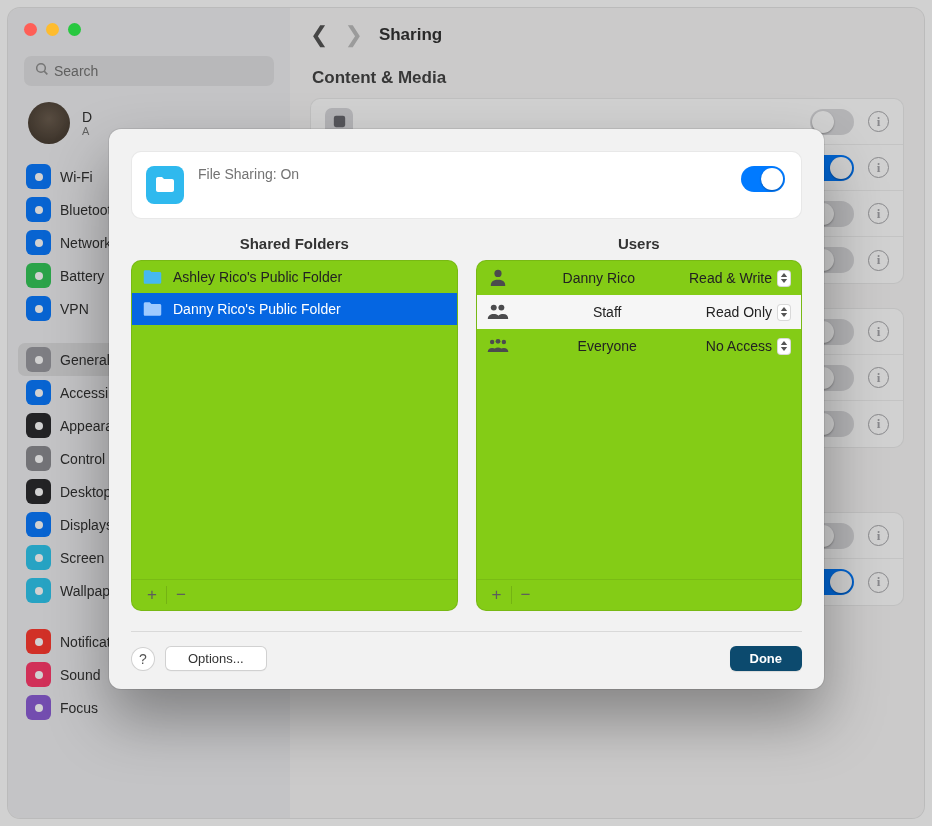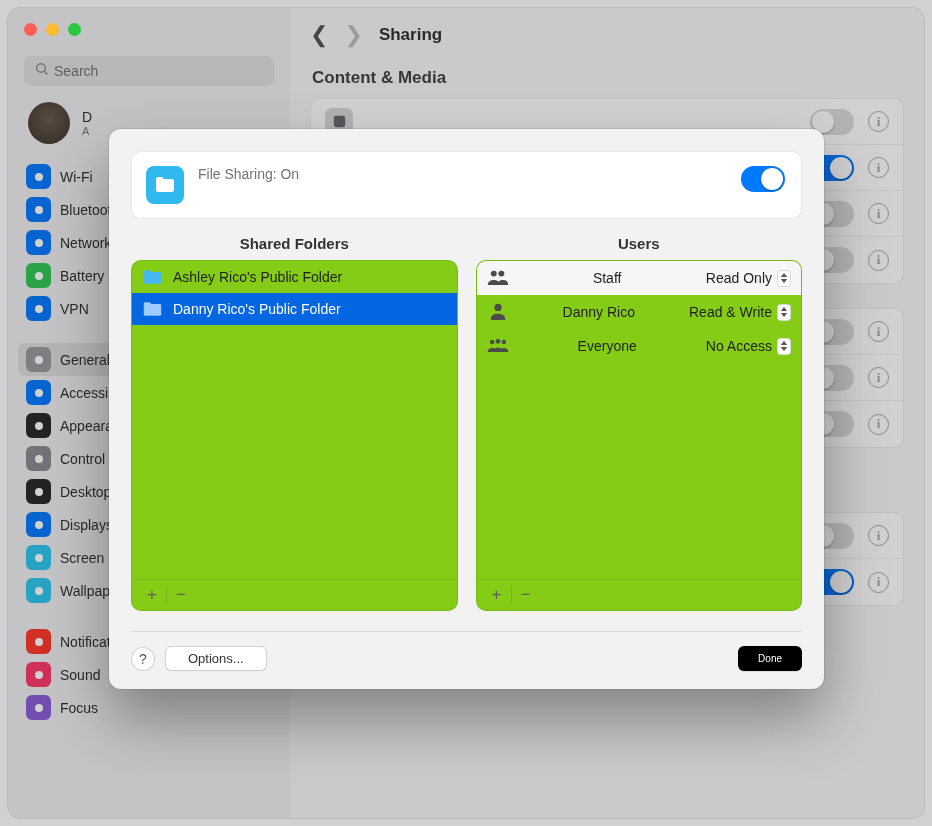--- a/index.html
+++ b/index.html
@@ -85,21 +85,21 @@
     .user-icon{width:22px;height:18px;flex:0 0 22px;color:#4b4b4d;}
     .user-name{flex:1;}
     .perm-sel{font-size:14px;color:#222;display:flex;align-items:center;gap:5px;}
     .chevrons{width:14px;height:17px;border:0.5px solid rgba(0,0,0,0.15);border-radius:4px;display:flex;flex-direction:column;align-items:center;justify-content:center;background:#fff;line-height:0;padding:1px 0;}
     .chevrons svg{width:8px;height:5px;fill:#555;}
     
     .sheet-footer{display:flex;align-items:center;margin-top:20px;gap:10px;border-top:1px solid rgba(0,0,0,0.1);padding-top:14px;}
     .help-btn{width:24px;height:24px;border:1px solid rgba(0,0,0,0.18);border-radius:50%;display:flex;align-items:center;justify-content:center;font-size:14px;color:#555;background:#fff;}
     .opt-btn{height:25px;padding:0 22px;border:1px solid rgba(0,0,0,0.18);border-radius:6px;background:#fff;font-size:13px;color:#333;display:flex;align-items:center;box-shadow:0 1px 0 rgba(0,0,0,0.02);}
     .flex-sp{flex:1;}
-    .done-btn{height:25px;padding:0 20px;background:#000000;color:#fff;border-radius:6px;font-size:10px;font-weight:400;border:none;box-shadow:0 1px 1px rgba(0,0,0,0.1);}
+    .done-btn{height:25px;padding:0 20px;background:#0c4a6e;color:#fff;border-radius:6px;font-size:13px;font-weight:700;border:none;box-shadow:0 1px 1px rgba(0,0,0,0.1);}
   </style>
 </head>
 <body>
 
 <div class="window">
   <div class="traffic">
     <div class="tl-red"></div>
     <div class="tl-yellow"></div>
     <div class="tl-green"></div>
   </div>
@@ -426,48 +426,48 @@
           <div class="pm-btn">+</div>
           <div class="divider"></div>
           <div class="pm-btn">−</div>
         </div>
       </div>
     </div>
     <div class="list-col">
       <div class="list-title">Users</div>
       <div class="list-box">
         <div class="list-body" id="user-body">
+            <div class="user-item ">
+     <span><svg class="user-icon" viewBox="0 0 24 20" fill="#4b4b4d">
+                  <circle cx="12" cy="6" r="4"></circle>
+                  <path d="M4 19c0-4 3.5-6 8-6s8 2 8 6v1H4z"></path>
+                </svg></span>
+     <span class="user-name">Danny Rico</span>
+     <span class="perm-sel">
+       <span>Read &amp; Write</span>
+                <span class="chevrons">
+  <svg viewBox="0 0 10 6">
+                    <path d="M5 0l4 5H1z"></path>
+                  </svg>
+  <svg viewBox="0 0 10 6">
+                    <path d="M5 6L1 1h8z"></path>
+                  </svg>
+</span>
+     </span>
+   </div>
             <div class="user-item alt">
      <span><svg class="user-icon" viewBox="0 0 26 20" fill="#4b4b4d">
                   <circle cx="8" cy="6" r="3.5"></circle>
                   <circle cx="17" cy="6" r="3.5"></circle>
                   <path d="M1 19c0-3.5 3-5.5 7-5.5s7 2 7 5.5v.5H1z"></path>
                   <path d="M12 19c0-3.5 3-5.5 7-5.5s6 2 6 5.5v.5H12z"></path>
                 </svg></span>
      <span class="user-name">Staff</span>
      <span class="perm-sel">
        <span>Read Only</span>
-                <span class="chevrons">
-  <svg viewBox="0 0 10 6">
-                    <path d="M5 0l4 5H1z"></path>
-                  </svg>
-  <svg viewBox="0 0 10 6">
-                    <path d="M5 6L1 1h8z"></path>
-                  </svg>
-</span>
-     </span>
-   </div>
-            <div class="user-item ">
-     <span><svg class="user-icon" viewBox="0 0 24 20" fill="#4b4b4d">
-                  <circle cx="12" cy="6" r="4"></circle>
-                  <path d="M4 19c0-4 3.5-6 8-6s8 2 8 6v1H4z"></path>
-                </svg></span>
-     <span class="user-name">Danny Rico</span>
-     <span class="perm-sel">
-       <span>Read &amp; Write</span>
                 <span class="chevrons">
   <svg viewBox="0 0 10 6">
                     <path d="M5 0l4 5H1z"></path>
                   </svg>
   <svg viewBox="0 0 10 6">
                     <path d="M5 6L1 1h8z"></path>
                   </svg>
 </span>
      </span>
    </div>

